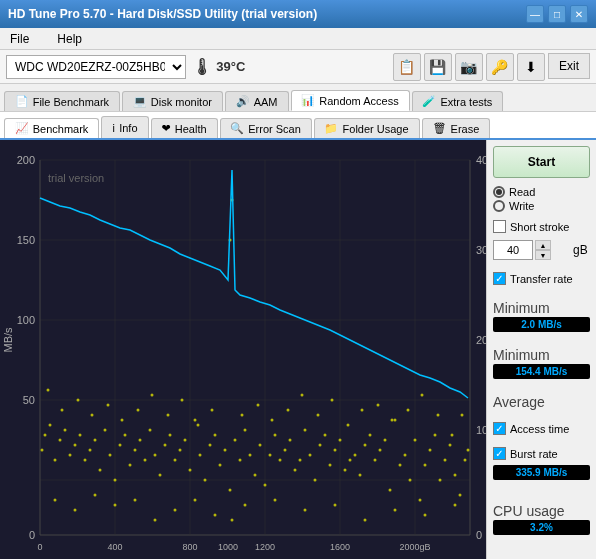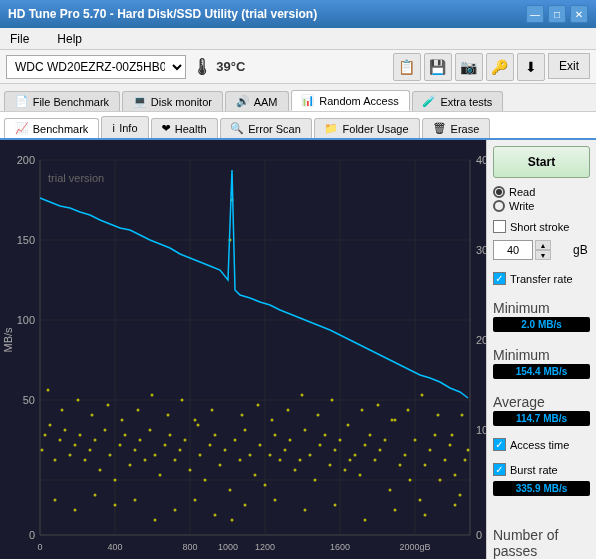--- a/index.html
+++ b/index.html
@@ -549,21 +549,20 @@
       <div class="stat-box">2.0 MB/s</div>
     </div>
 
     <div class="stat-section">
       <div class="stat-label">Minimum</div>
       <div class="stat-box">154.4 MB/s</div>
     </div>
 
     <div class="stat-section">
       <div class="stat-label">Average</div>
-      <div class="stat-box">114.7 MB/s</div>
     </div>
 
     <div class="divider"></div>
 
     <div class="checkbox-row">
       <div class="checkbox-box" style="background:#00aaff; color:white;">✓</div>
       <span>Access time</span>
     </div>
 
 
@@ -571,20 +570,24 @@
 
     <div class="checkbox-row">
       <div class="checkbox-box" style="background:#00aaff; color:white;">✓</div>
       <span>Burst rate</span>
     </div>
 
     <div class="stat-box">335.9 MB/s</div>
 
     <div class="divider"></div>
 
+    <div class="stat-section">
+      <div class="stat-label">CPU usage</div>
+      <div class="stat-box">3.2%</div>
+    </div>
 
     <div class="divider"></div>
 
     <div class="stat-section">
       <div class="stat-label">Number of passes</div>
 
     </div>
 
   </div>
 </div>

